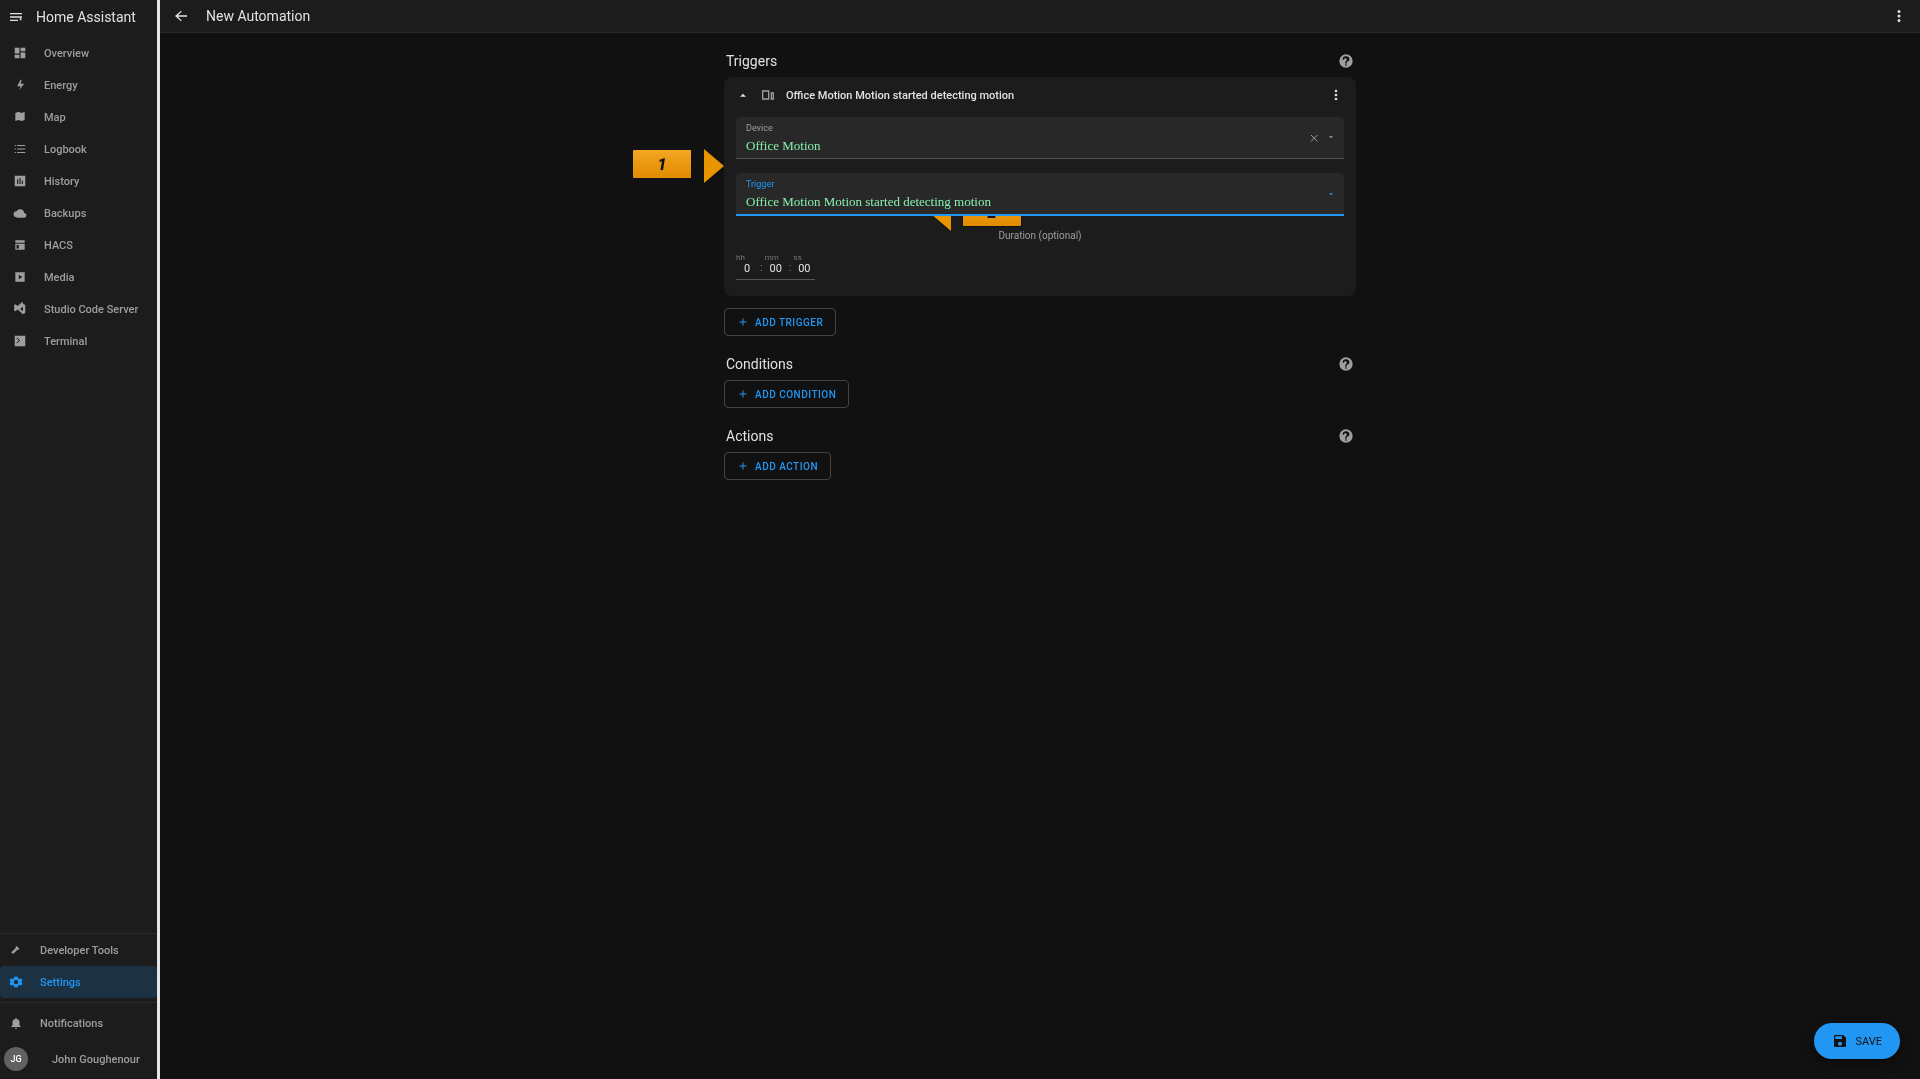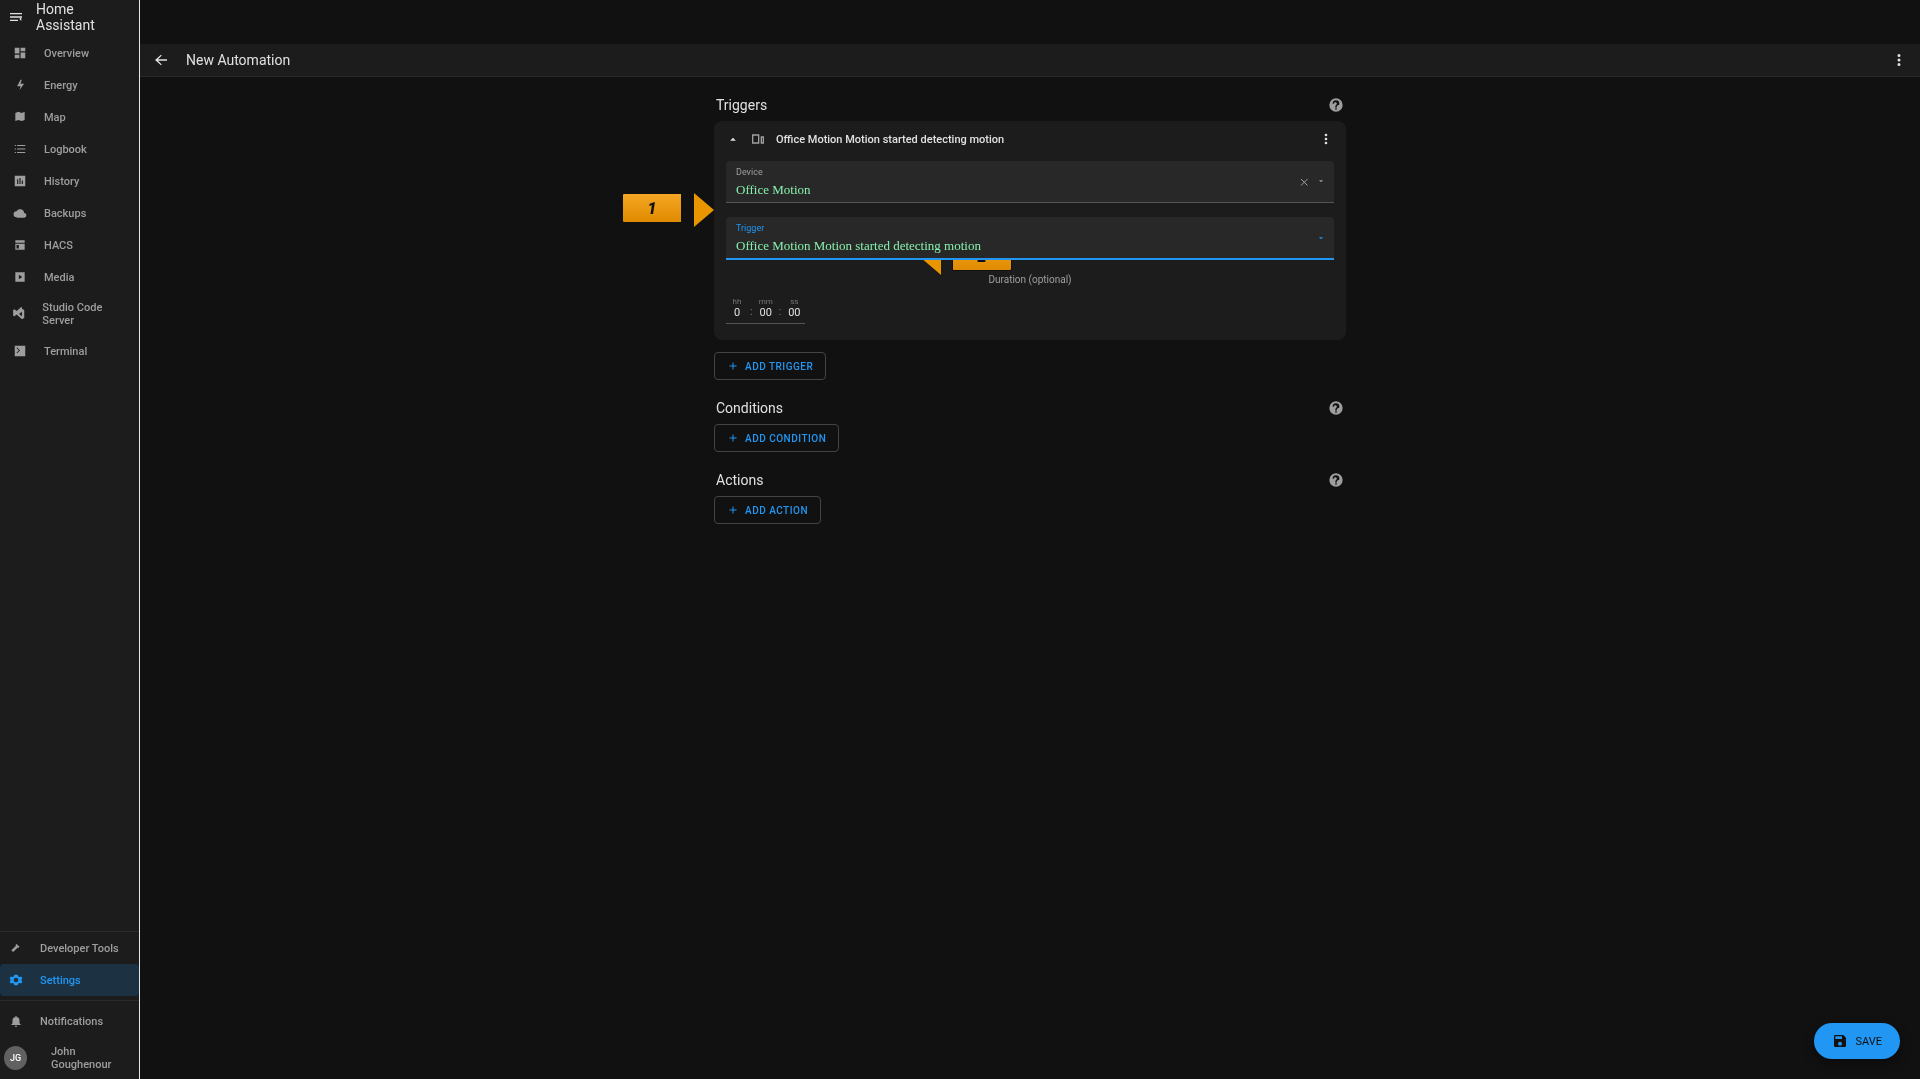--- a/index.html
+++ b/index.html
@@ -1,39 +1,39 @@
 <!DOCTYPE html>
 <html><head>
 <meta charset="utf-8">
 <style>
 * { margin: 0; padding: 0; box-sizing: border-box; font-family: Roboto, -apple-system, BlinkMacSystemFont, "Segoe UI", sans-serif; }
 html, body { width: 100%; height: 100%; background: #111111; color: #e1e1e1; overflow: hidden; }
 
 .app { display: flex; width: 100%; height: 100%; }
 
 
-.sidebar { width: 140px; background: #1c1c1c; display: flex; flex-direction: column; border-right: 1px solid #e5e5e5; }
+.sidebar { width: 160px; background: #1c1c1c; display: flex; flex-direction: column; border-right: 3px solid #e5e5e5; }
 .sidebar-header { height: 33px; display: flex; align-items: center; padding: 0 8px; gap: 12px; }
 .sidebar-title { font-size: 14px; font-weight: 400; color: #e1e1e1; }
 .sidebar-menu-icon { display: flex; align-items: center; justify-content: center; cursor: pointer; }
 
 .nav-section { flex: 1; overflow-y: auto; padding: 4px; }
 .nav-item { display: flex; align-items: center; gap: 16px; padding: 8px 8px; border-radius: 4px; cursor: pointer; font-size: 11px; font-weight: 500; color: #9e9e9e; }
 .nav-item.active { background: rgba(33,150,243,0.18); color: #2196f3; }
 .nav-item .icon { width: 16px; height: 16px; display: flex; align-items: center; justify-content: center; }
 .nav-item.active .icon svg { fill: #2196f3; }
 .nav-item .icon svg { fill: #9e9e9e; }
 
 .sidebar-bottom { border-top: 1px solid #2a2a2a; }
 .profile-item { display: flex; align-items: center; gap: 24px; padding: 8px 4px; cursor: pointer; }
 .avatar { width: 24px; height: 24px; border-radius: 50%; background: #616161; display: flex; align-items: center; justify-content: center; font-size: 9px; font-weight: 500; color: #fff; }
 .profile-name { font-size: 11px; font-weight: 500; color: #9e9e9e; }
 
 
-.main { flex: 1; display: flex; flex-direction: column; position: relative; margin-top: 44px; }
+.main { flex: 1; display: flex; flex-direction: column; position: relative; }
 .topbar { height: 33px; display: flex; align-items: center; padding: 0 12px; gap: 16px; background: #1c1c1c; border-bottom: 1px solid #2a2a2a; }
 .topbar .back-icon { cursor: pointer; display: flex; }
 .topbar-title { font-size: 14px; font-weight: 400; color: #e1e1e1; flex: 1; }
 .topbar .more-icon { cursor: pointer; display: flex; }
 
 .content { flex: 1; overflow-y: auto; padding: 20px 0; position: relative; }
 .container { max-width: 632px; margin: 0 auto; position: relative; }
 
 .section-header { display: flex; align-items: center; justify-content: space-between; margin-bottom: 8px; padding: 0 2px;}
 .section-title { font-size: 14px; font-weight: 400; color: #e1e1e1; }
@@ -52,21 +52,21 @@
 .field { position: relative; background: #282828; border-bottom: 1px solid #555; margin-bottom: 14px; padding: 6px 10px 4px; border-radius: 4px 4px 0 0; }
 .field.focused { border-bottom: 2px solid #2196f3; }
 .field-label { font-size: 9px; color: #9e9e9e; display: block; margin-bottom: 2px;}
 .field.focused .field-label { color: #2196f3; }
 .field-value { font-size: 13px; color: #86efac; background: transparent; border: none; outline: none; width: 100%; font-family: Liberation Serif, serif; }
 .field-actions { position: absolute; right: 8px; top: 50%; transform: translateY(-50%); display: flex; gap: 6px; }
 .field-actions .clear, .field-actions .dd { cursor: pointer; display: flex; }
 
 .duration-label { font-size: 10px; color: #9e9e9e; margin-bottom: 4px; display: block; text-align: center; }
 .duration-row { display: inline-flex; align-items: flex-end; gap: 0; border-bottom: 1px solid #555; padding-bottom: 4px;}
-.dur-col { display: flex; flex-direction: column; align-items: center;}
+.dur-col { display: flex; flex-direction: column; }
 .dur-col-label { font-size: 8px; color: #777; }
 .dur-val { font-size: 11px; color: #e1e1e1; width: 22px; text-align: center; background: transparent; border: none; outline: none; }
 .dur-sep { color: #777; font-size: 11px; padding: 0 2px 1px; }
 
 .add-btn { display: inline-flex; align-items: center; gap: 6px; border: 1px solid #444; background: transparent; color: #2196f3; font-size: 10px; font-weight: 500; padding: 7px 12px; border-radius: 4px; cursor: pointer; text-transform: uppercase; letter-spacing: 0.5px; margin-bottom: 20px; }
 .add-btn svg { fill: #2196f3; }
 
 
 .fab { position: absolute; right: 20px; bottom: 20px; background: #2196f3; color: #111; display: flex; align-items: center; gap: 8px; padding: 10px 18px; border-radius: 22px; font-size: 11px; font-weight: 400; cursor: pointer; box-shadow: 0 4px 12px rgba(0,0,0,0.4); }
 .fab svg { fill: #111; }

